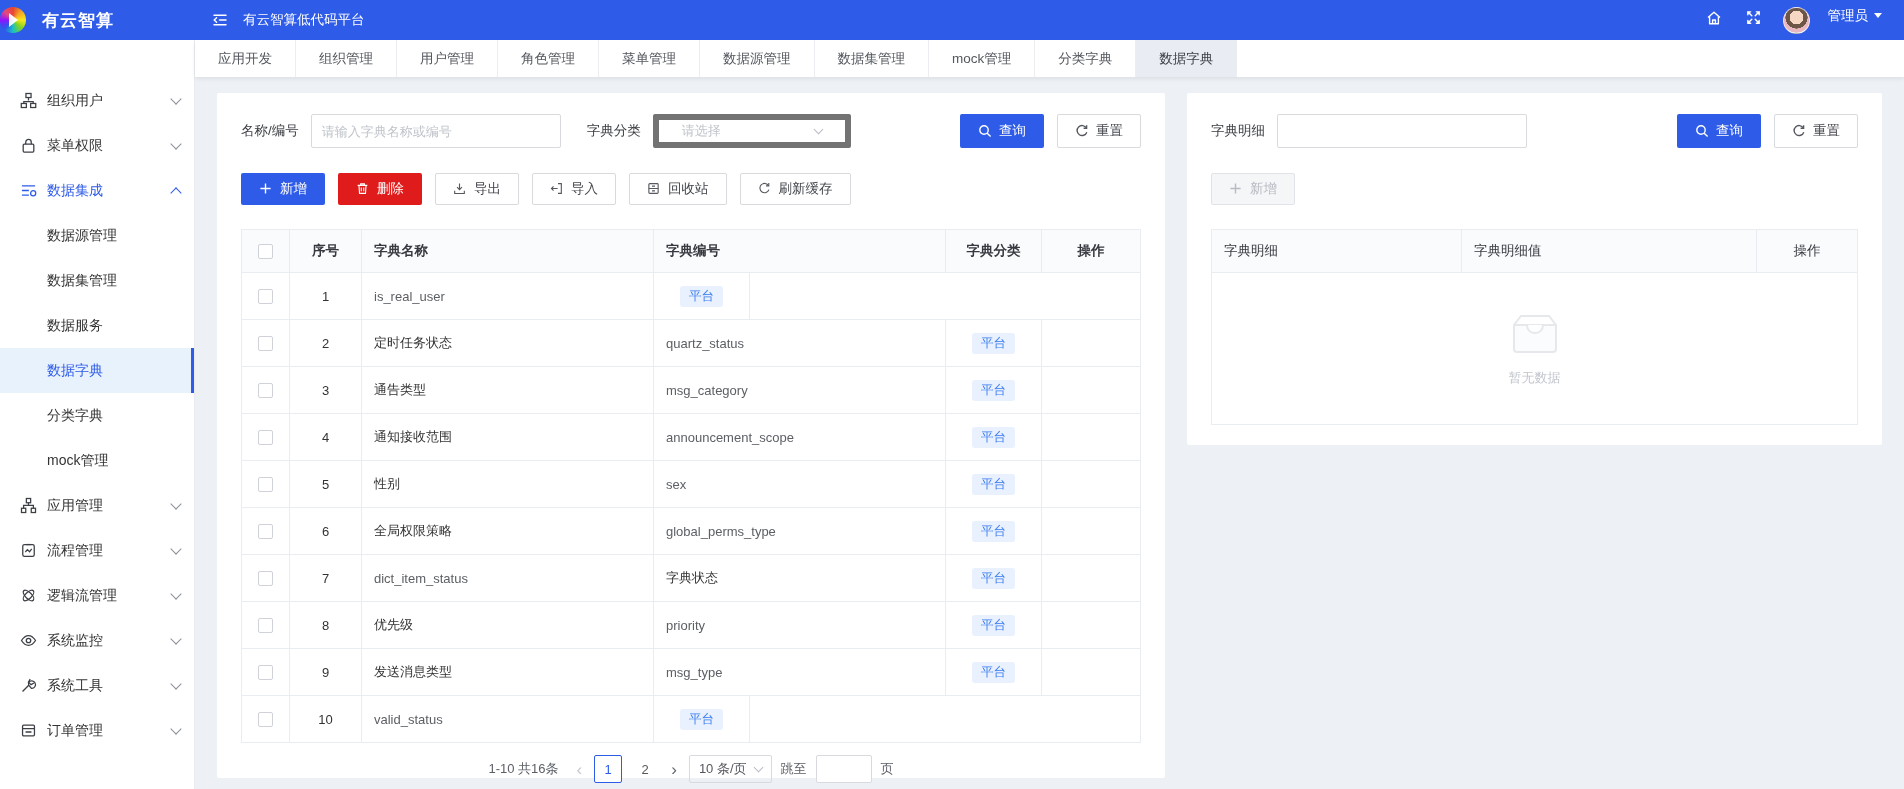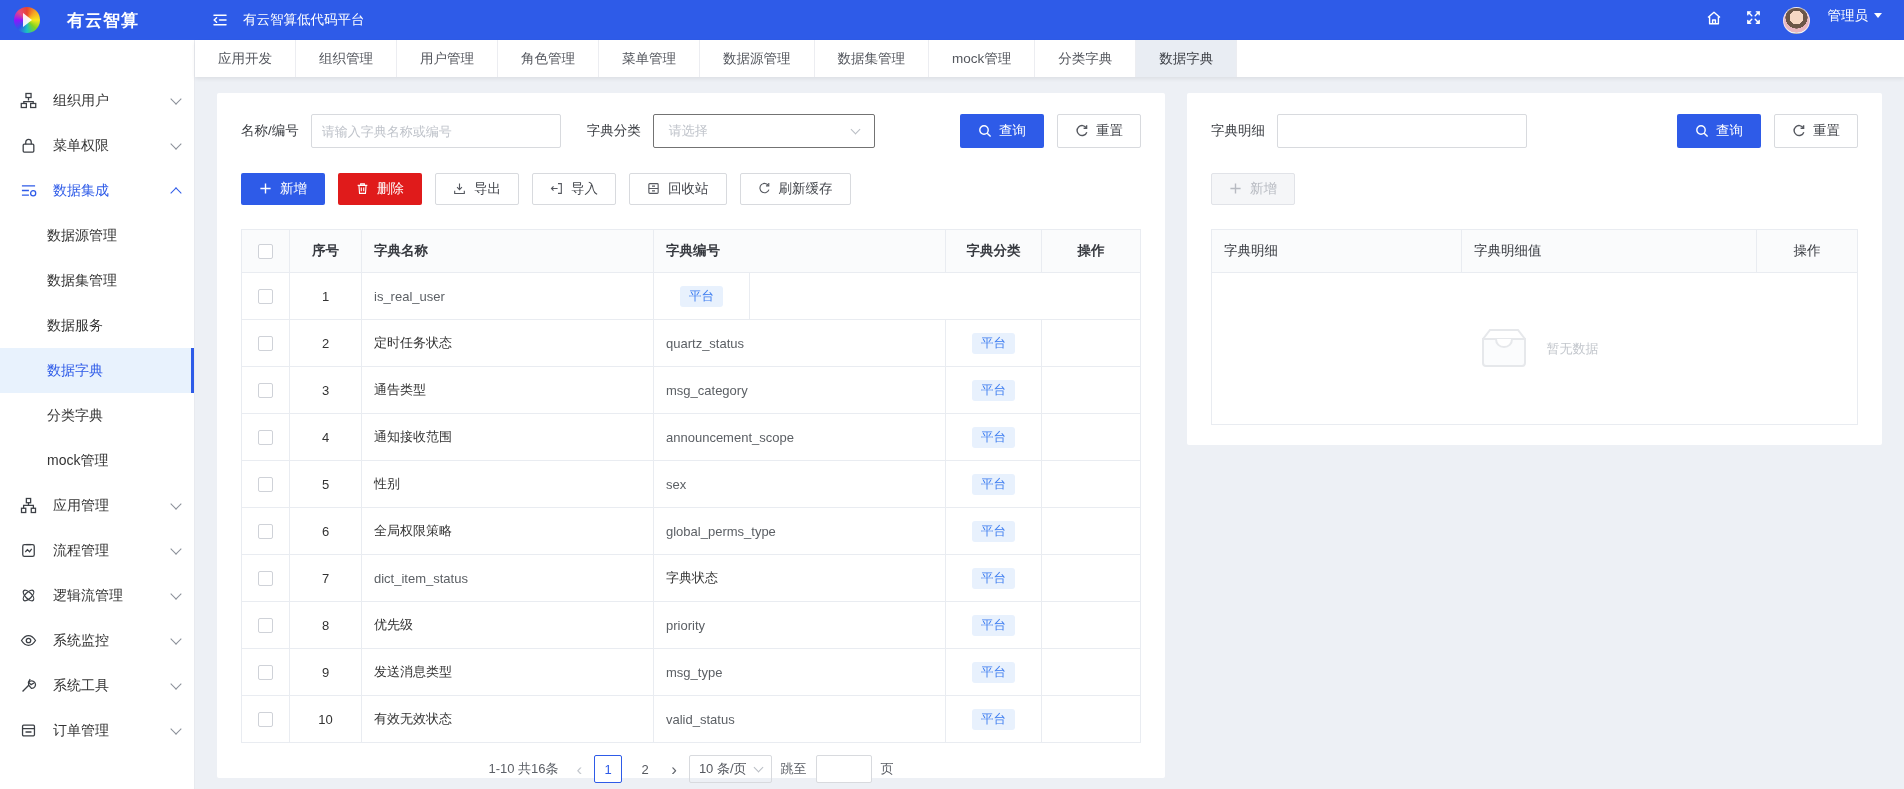--- a/index.html
+++ b/index.html
@@ -1,42 +1,42 @@
 <!DOCTYPE html>
 <html><head>
 <meta charset="utf-8">
 <style>
   *{margin:0;padding:0;box-sizing:border-box}
   html,body{width:1904px;height:789px;overflow:hidden;background:#edf0f5;
     font-family:"Liberation Sans","DejaVu Sans",sans-serif;font-size:13px;color:#333}
 
   
   .header{height:40px;background:#2e5be8;display:flex;align-items:center;color:#fff}
-  .logo-area{width:195px;display:flex;align-items:center;gap:27px;padding-left:14px;flex:none}
+  .logo-area{width:195px;display:flex;align-items:center;gap:16px;flex:none}
   .logo-mark{width:26px;height:26px;border-radius:50%;flex:none;position:relative;
     background:conic-gradient(#e8442e,#f5a623,#f8e71c,#7ed321,#19c3c3,#2f54eb,#9013fe,#e64980,#e8442e)}
   .logo-mark::after{content:"";position:absolute;left:9px;top:6px;width:0;height:0;
     border-left:9px solid #fff;border-top:7px solid transparent;border-bottom:7px solid transparent;opacity:.92}
   .logo-text{font-size:17px;font-weight:bold;letter-spacing:1px}
   .icon-btn{display:inline-flex;align-items:center;justify-content:center;width:22px;height:22px;cursor:pointer;flex:none}
   .collapse{margin-left:14px}
   .app-title{margin-left:12px;font-size:13.5px}
   .header-right{margin-left:auto;display:flex;align-items:flex-start;gap:18px;padding-right:22px}
   .avatar{width:27px;height:27px;border-radius:50%;cursor:pointer;flex:none;border:1px solid rgba(255,255,255,.6);
     background:radial-gradient(circle at 50% 38%,#f6d7c4 0 34%,#6b5648 35% 55%,#e8b7c0 56% 75%,#dfe5ec 76%)}
   .user-name{display:flex;align-items:center;gap:6px;font-size:13.5px;cursor:pointer}
   .caret-down{width:0;height:0;border-left:4.5px solid transparent;border-right:4.5px solid transparent;border-top:5.5px solid #fff}
 
   
   .layout{display:flex;height:749px}
   .sidebar{width:195px;background:#fff;flex:none;padding-top:38px;border-right:1px solid #e8eaef}
   .main{flex:1;display:flex;flex-direction:column;min-width:0}
 
   
-  .menu-item{height:45px;display:flex;align-items:center;gap:16px;padding:0 14px 0 20px;font-size:14px;color:#333;cursor:pointer}
+  .menu-item{height:45px;display:flex;align-items:center;gap:10px;padding:0 14px 0 20px;font-size:14px;color:#333;cursor:pointer}
   .menu-item .mi-icon{width:17px;height:17px;display:inline-flex;color:#3c4046;flex:none}
   .menu-item .mi-label{flex:1;white-space:nowrap}
   .menu-item.active{color:#2e5be8}
   .menu-item.active .mi-icon{color:#2e5be8}
   .chev{width:8px;height:8px;border-right:1.6px solid #8a8f98;border-bottom:1.6px solid #8a8f98;flex:none}
   .chev-down{transform:rotate(45deg);margin-top:-4px}
   .chev-up{transform:rotate(-135deg);margin-top:4px;border-color:#2e5be8}
   .submenu-item{height:45px;line-height:45px;padding-left:47px;font-size:14px;color:#333;cursor:pointer;white-space:nowrap}
   .submenu-item.active{background:#e8f2fd;color:#2e5be8;border-right:3px solid #2e5be8}
 
@@ -50,22 +50,22 @@
   .card{background:#fff;border-radius:2px;padding:20px 24px}
   .card-left{width:948px;height:685px;flex:none}
   .card-right{flex:1;height:352px;display:flex;flex-direction:column}
 
   
   .filter-row{display:flex;align-items:center;height:36px}
   .f-label{margin-right:12px;color:#3a3d42;font-size:13.5px;white-space:nowrap}
   .f-label2{margin-left:26px}
   .f-input{width:250px;height:34px;border:1px solid #d8dade;border-radius:2px;padding:0 10px;font-size:13px;color:#a16207;outline:none}
   .f-input::placeholder{color:#bfc3ca}
-  .f-select{width:222px;height:34px;border:1px solid #737373;border-radius:2px;display:flex;align-items:center;
-    justify-content:space-between;padding:0 15px;cursor:pointer;background:#fff}
+  .f-select{width:198px;height:34px;border:6px solid #737373;border-radius:2px;display:flex;align-items:center;
+    justify-content:space-between;padding:0 23px;cursor:pointer;background:#fff}
   .sel-placeholder{color:#bfc3ca;font-size:13px}
   .caret-gray{width:7px;height:7px;border-right:1.4px solid #b9bdc4;border-bottom:1.4px solid #b9bdc4;transform:rotate(45deg);margin-top:-3px}
   .spacer{flex:1}
 
   
   .btn{height:34px;border-radius:2px;display:inline-flex;align-items:center;justify-content:center;gap:7px;
     font-size:13.5px;cursor:pointer;border:1px solid transparent;padding:12px 17px;background:#fff;font-family:inherit;white-space:nowrap}
   .btn-primary{background:#2e5be8;color:#fff}
   .btn-danger{background:#e01b1b;color:#fff}
   .btn-plain{border-color:#d8dade;color:#44474d}
@@ -105,21 +105,21 @@
   .pg-size{height:28px;border:1px solid #d8dade;border-radius:2px;display:inline-flex;align-items:center;gap:8px;padding:0 9px;color:#55585f;cursor:pointer}
   .pg-jump-input{width:56px;height:28px;border:1px solid #d8dade;border-radius:2px;outline:none;padding:0 6px}
 
   
   .rtable{margin-top:24px;border:1px solid #e9ecf1;display:flex;flex-direction:column;flex:1;min-height:0}
   .rt-head{display:flex;background:#fafbfc;border-bottom:1px solid #e9ecf1}
   .rt-head .td{height:42px;color:#36393f;font-weight:500;font-size:13.5px}
   .rcol-detail{width:250px;flex:none}
   .rcol-value{flex:1}
   .rcol-op{width:100px;justify-content:center;flex:none}
-  .rt-body{flex:1;display:flex;flex-direction:row;align-items:center;justify-content:center;gap:10px}
+  .rt-body{flex:1;display:flex;flex-direction:column;align-items:center;justify-content:center;gap:10px}
   .empty-text{color:#c2c6cc;font-size:13px}
 </style>
 </head>
 <body>
 
 <div class="header">
   <div class="logo-area">
     <span class="logo-mark"></span>
     <span class="logo-text">有云智算</span>
   </div>
@@ -530,21 +530,20 @@
             <div class="td col-cat">
                 <span class="tag">平台</span>
               </div>
             <div class="td col-op"></div>
           </div>
           <div class="trow tbody-row">
             <div class="td col-check">
                 <span class="checkbox"></span>
               </div>
             <div class="td col-no">10</div>
-            <div class="td col-name">有效无效状态</div>
             <div class="td col-code">valid_status</div>
             <div class="td col-cat">
                 <span class="tag">平台</span>
               </div>
             <div class="td col-op"></div>
           </div>
         </div>
 
         <div class="pagination">
           <span class="pg-total">1-10 共16条</span>

